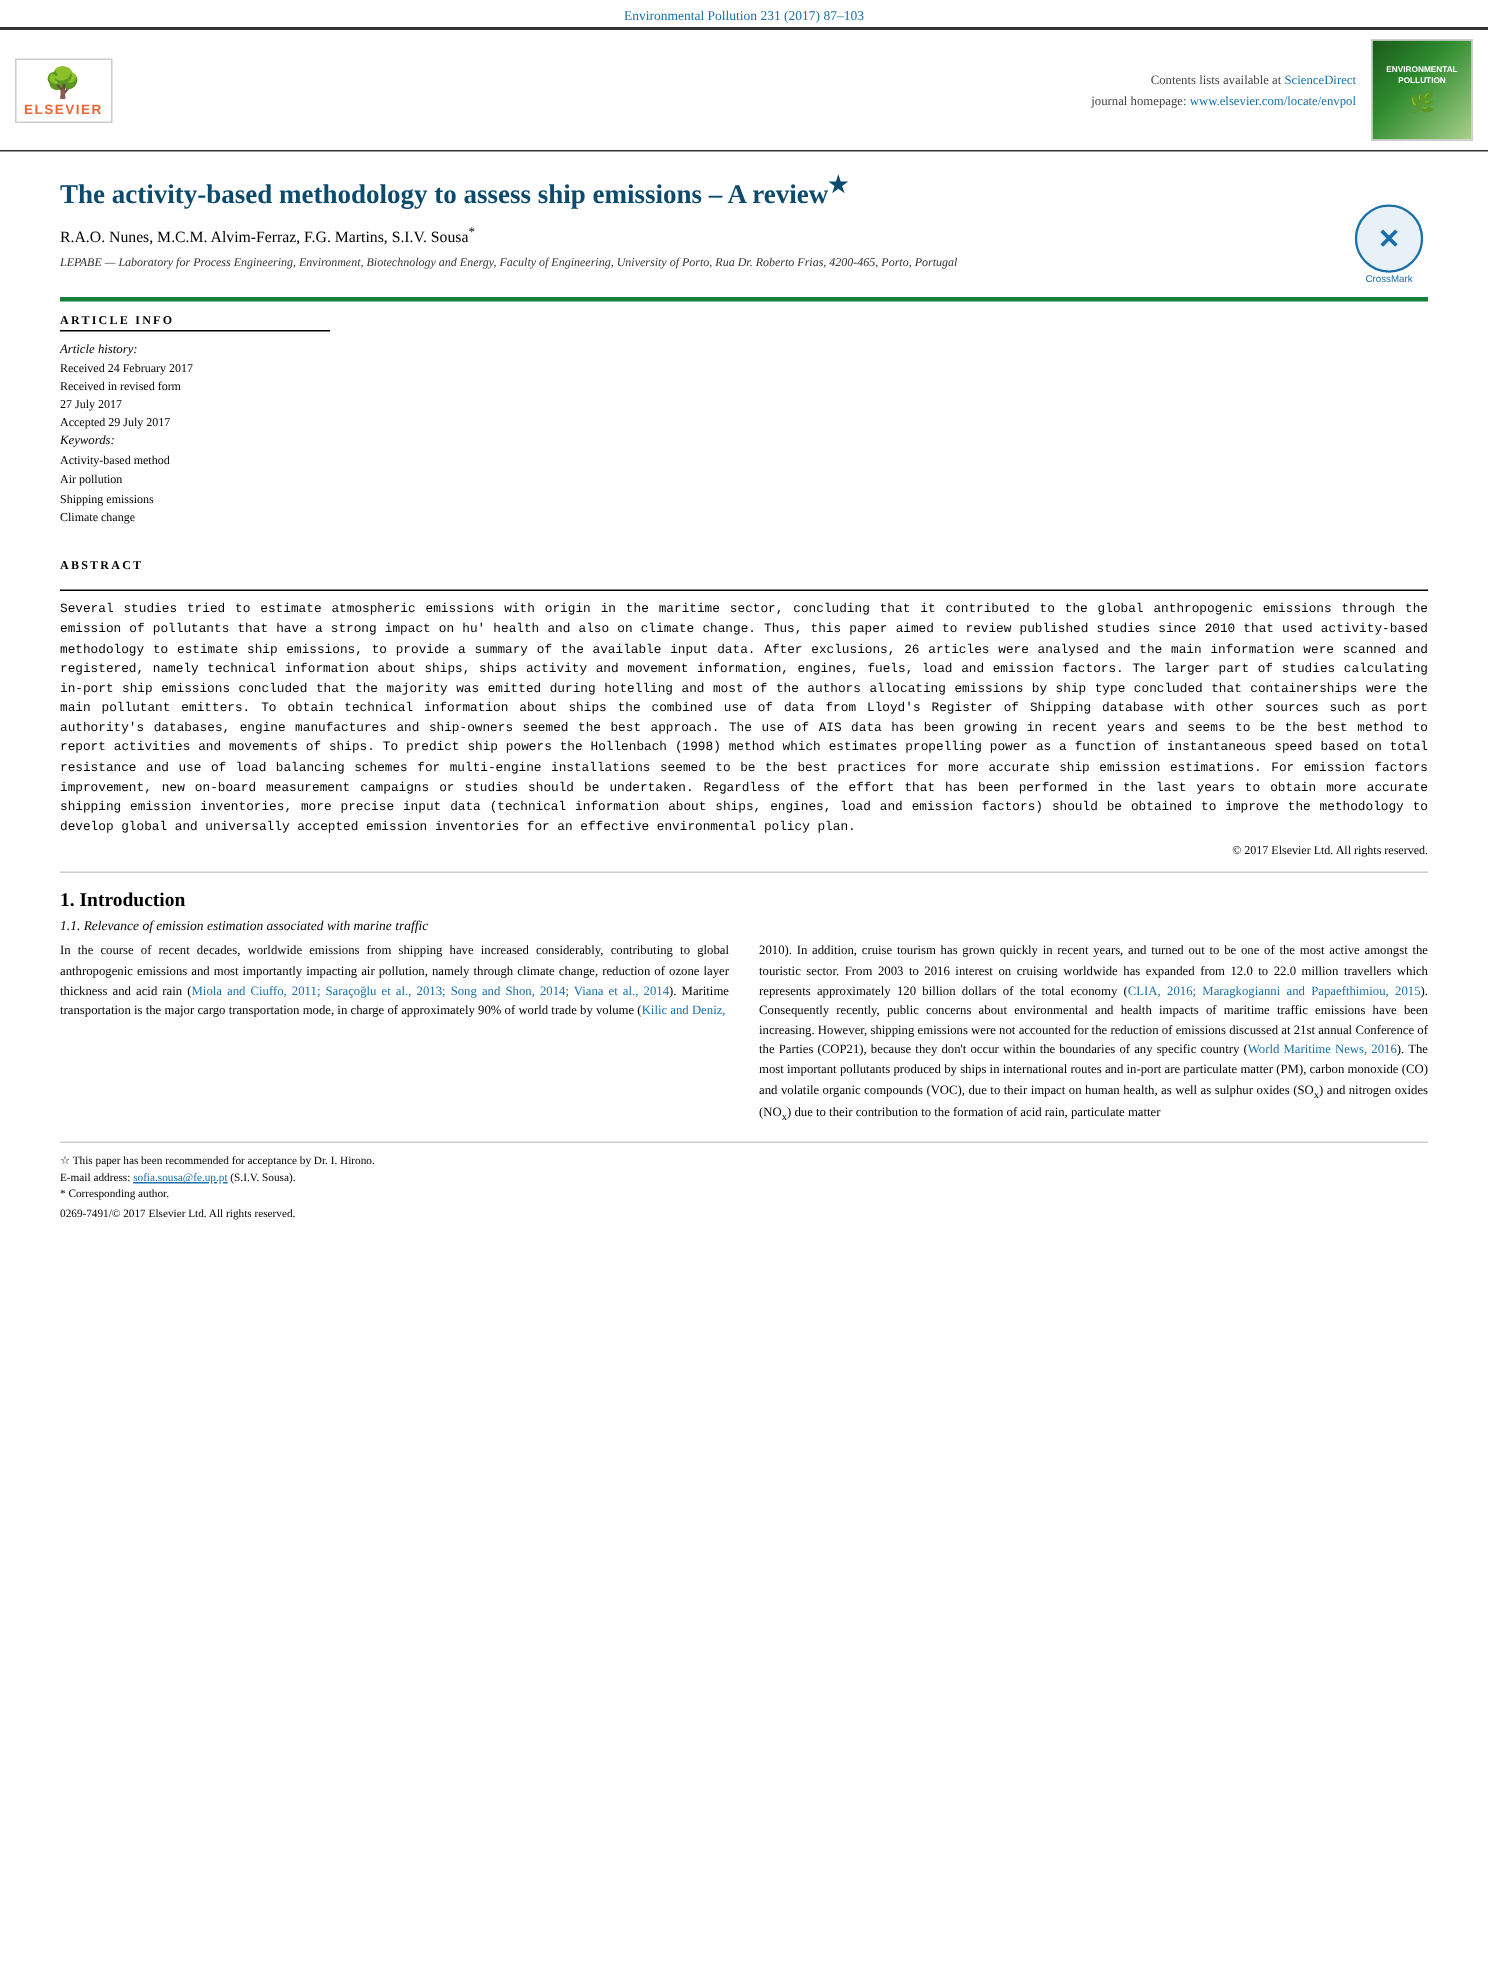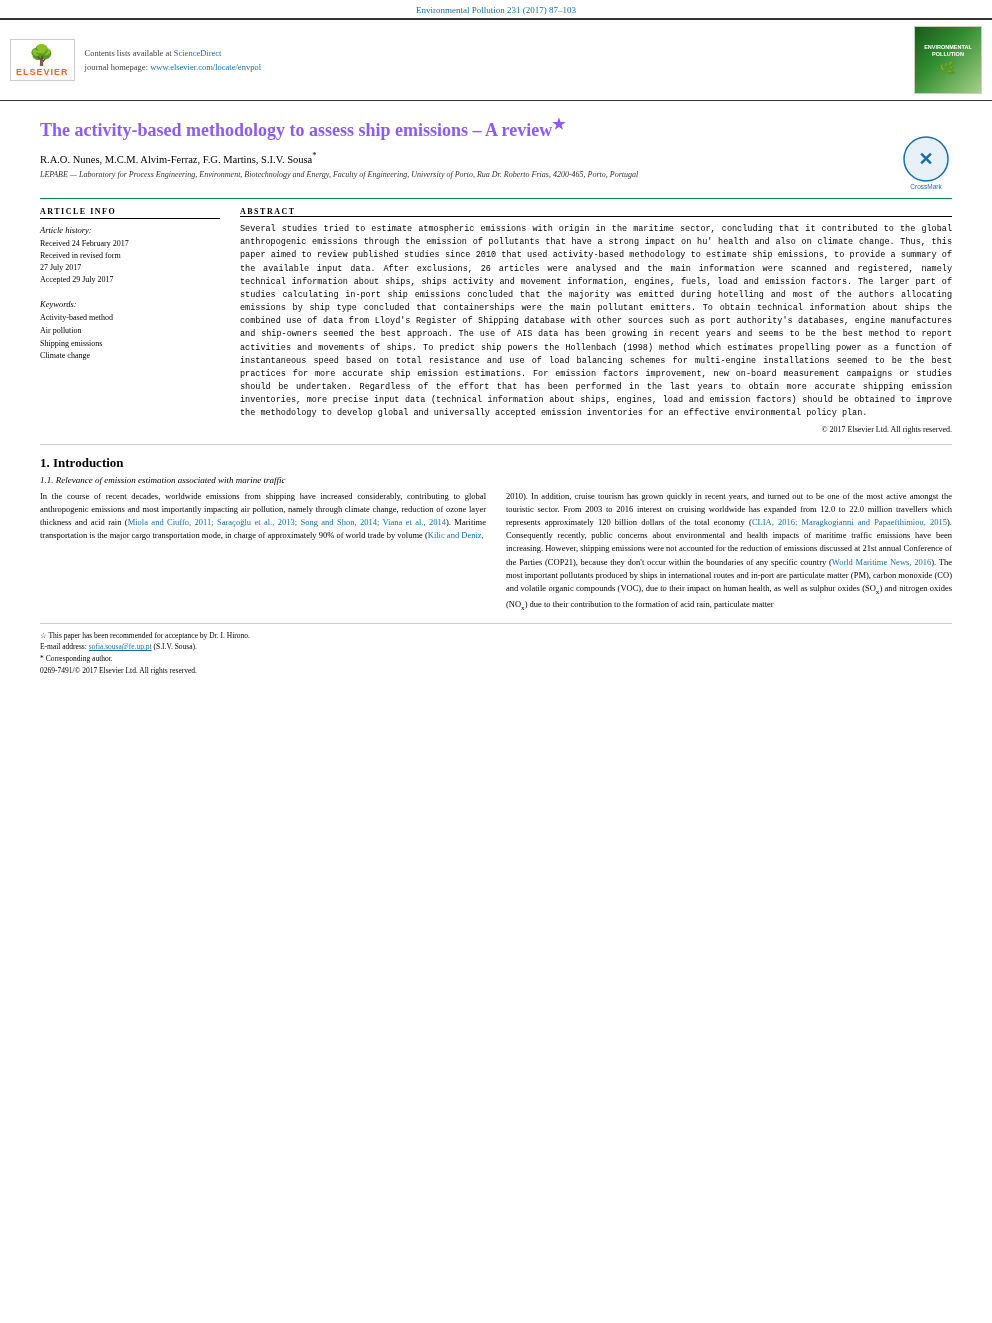--- a/index.html
+++ b/index.html
@@ -14,21 +14,21 @@
     .top-banner {
       display: flex;
       align-items: center;
       border-top: 2px solid #333;
       border-bottom: 1px solid #333;
       padding: 6px 10px;
       gap: 10px;
     }
     .banner-center {
       flex: 1;
-      text-align: left;
+      text-align: right;
     }
     .banner-center .contents-line {
       font-size: 8.5px;
       color: #444;
       margin-bottom: 4px;
     }
     .banner-center .contents-line a {
       color: #1a6fa8;
       text-decoration: none;
     }
@@ -49,21 +49,21 @@
     }
     .paper-body {
       padding: 14px 40px 14px 40px;
     }
     .article-title-section {
       margin-bottom: 8px;
     }
     .article-main-title {
       font-size: 18px;
       font-weight: bold;
-      color: #8b5cf6;
+      color: #0c4a6e;
       margin-bottom: 8px;
       line-height: 1.3;
     }
     .crossmark-row {
       display: flex;
       align-items: flex-start;
       justify-content: space-between;
     }
     .authors {
       font-size: 10.5px;
@@ -72,23 +72,24 @@
     .affiliation {
       font-size: 8px;
       font-style: italic;
       color: #333;
       margin-bottom: 10px;
       line-height: 1.4;
     }
     .info-abstract-row {
       display: flex;
       gap: 20px;
-      border-top: 1px solid #15803d;
+      border-top: 3px solid #15803d;
       padding-top: 8px;
       margin-bottom: 8px;
+      flex-direction: column;
     }
     .article-info {
       width: 180px;
       flex-shrink: 0;
     }
     .article-info-title {
       font-size: 8px;
       font-weight: bold;
       letter-spacing: 1.5px;
       text-transform: uppercase;
@@ -99,41 +100,41 @@
     .article-history-title {
       font-size: 8.5px;
       font-style: italic;
       margin-bottom: 3px;
     }
     .history-item {
       font-size: 8px;
       line-height: 1.5;
     }
     .keywords-section {
-      margin-top: 13px;
+      margin-top: 0;
     }
     .keywords-title {
       font-size: 8.5px;
       font-style: italic;
       margin-bottom: 3px;
     }
     .keyword-item {
       font-size: 8px;
       line-height: 1.6;
     }
     .abstract-section {
       flex: 1;
     }
     .abstract-title {
       font-size: 8px;
       font-weight: bold;
       letter-spacing: 1.5px;
       text-transform: uppercase;
       border-bottom: 1px solid #000;
-      padding-bottom: 0;
+      padding-bottom: 12px;
       margin-bottom: 6px;
     }
     .abstract-text {
       font-size: 8.5px;
       line-height: 1.55;
       text-align: justify;
       font-family: Liberation Mono, monospace;
     }
     .copyright-line {
       font-size: 8px;

